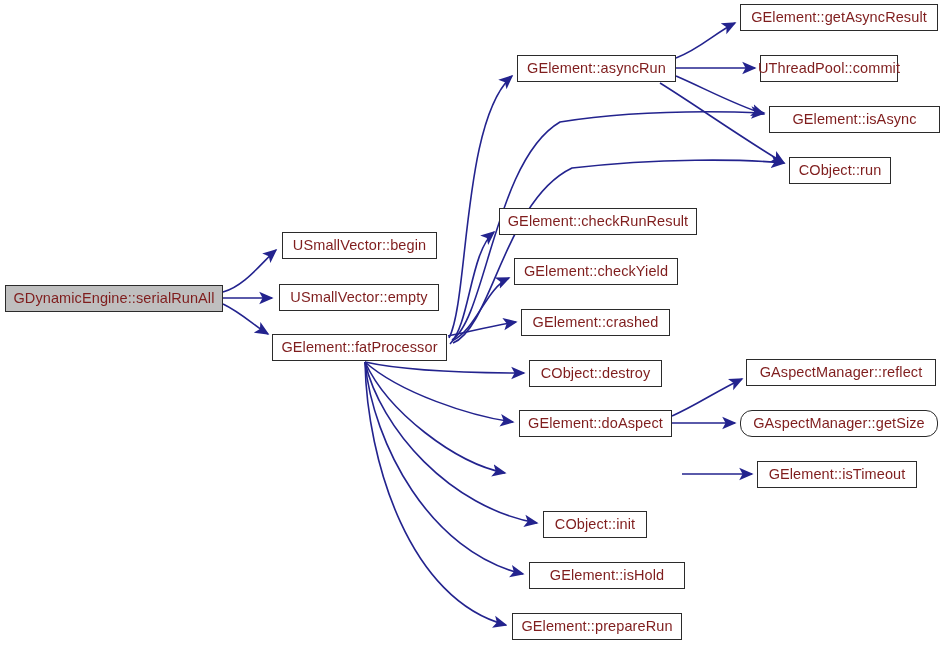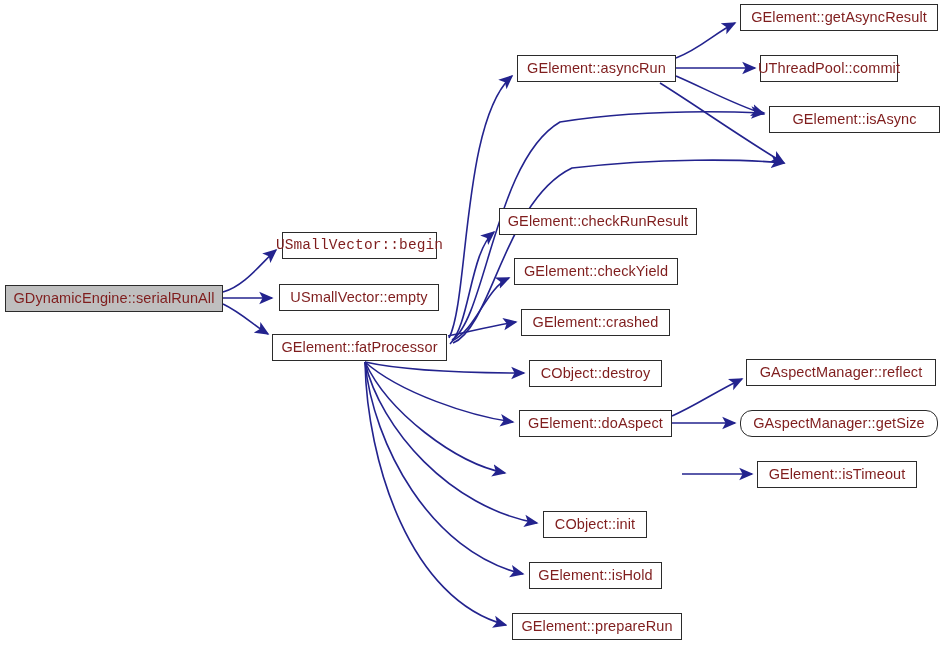--- a/index.html
+++ b/index.html
@@ -87,21 +87,21 @@
       <path d="M672,423 L735,423"></path>
 
       <path d="M682,474 L752,474"></path>
     </g>
   </svg>
 
   <div class="node current" style="left:5px;  top:285px; width:218px; height:27px;">
     <span class="node-label">GDynamicEngine::serialRunAll</span>
   </div>
 
-  <div class="node" style="left:282px; top:232px; width:155px; height:27px;font-family:Liberation Mono, monospace;">
+  <div class="node" style="left:282px; top:232px; width:155px; height:27px;">
     <span class="node-label">USmallVector::begin</span>
   </div>
 
   <div class="node" style="left:279px; top:284px; width:160px; height:27px;">
     <span class="node-label">USmallVector::empty</span>
   </div>
 
   <div class="node" style="left:272px; top:334px; width:175px; height:27px;">
     <span class="node-label">GElement::fatProcessor</span>
   </div>
@@ -115,20 +115,23 @@
   </div>
 
   <div class="node" style="left:760px; top:55px;  width:138px; height:27px;">
     <span class="node-label">UThreadPool::commit</span>
   </div>
 
   <div class="node" style="left:769px; top:106px; width:171px; height:27px;">
     <span class="node-label">GElement::isAsync</span>
   </div>
 
+  <div class="node" style="left:789px; top:157px; width:102px; height:27px;">
+    <span class="node-label">CObject::run</span>
+  </div>
 
   <div class="node" style="left:499px; top:208px; width:198px; height:27px;">
     <span class="node-label">GElement::checkRunResult</span>
   </div>
 
   <div class="node" style="left:514px; top:258px; width:164px; height:27px;">
     <span class="node-label">GElement::checkYield</span>
   </div>
 
   <div class="node" style="left:521px; top:309px; width:149px; height:27px;">
@@ -153,21 +156,21 @@
 
 
   <div class="node" style="left:757px; top:461px; width:160px; height:27px;">
     <span class="node-label">GElement::isTimeout</span>
   </div>
 
   <div class="node" style="left:543px; top:511px; width:104px; height:27px;">
     <span class="node-label">CObject::init</span>
   </div>
 
-  <div class="node" style="left:529px; top:562px; width:133px; height:27px;">
+  <div class="node" style="left:529px; top:562px; width:156px; height:27px;">
     <span class="node-label">GElement::isHold</span>
   </div>
 
   <div class="node" style="left:512px; top:613px; width:170px; height:27px;">
     <span class="node-label">GElement::prepareRun</span>
   </div>
 
 </div>
 
 </body></html>

